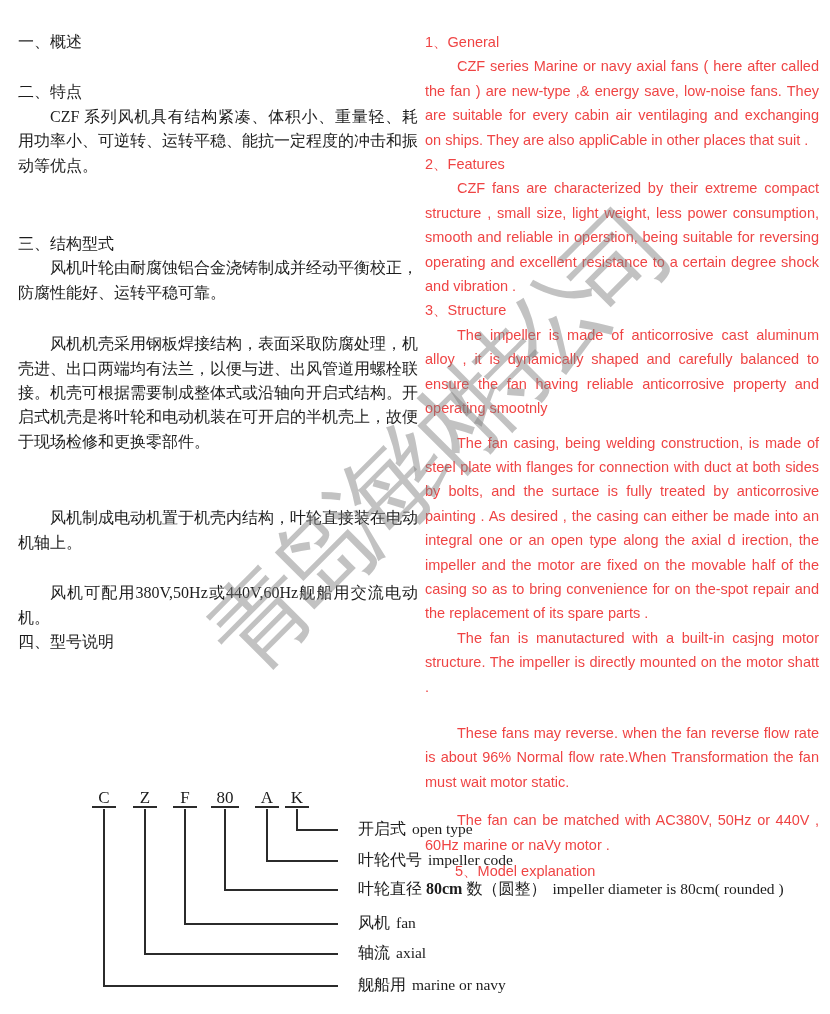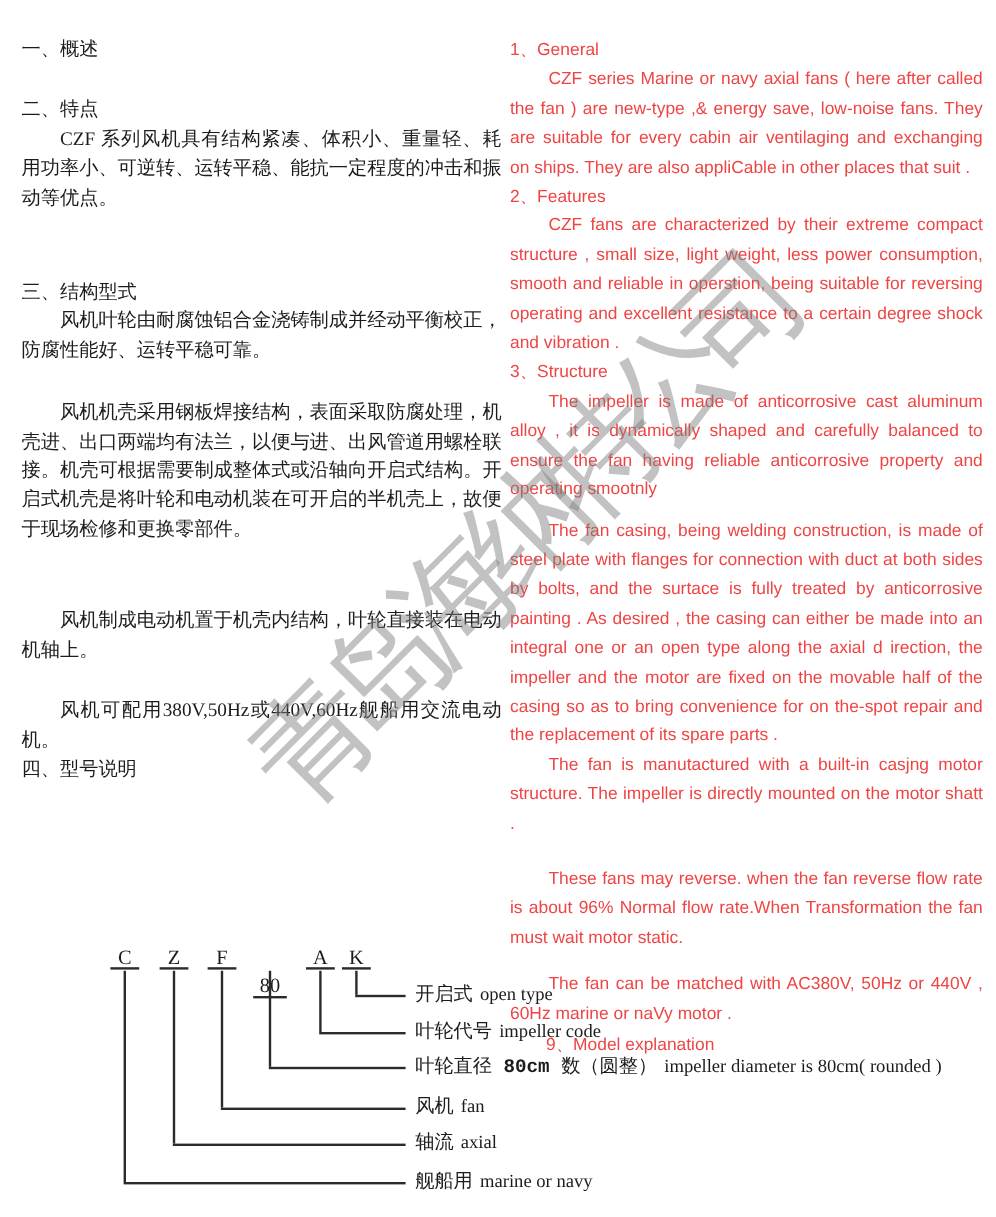--- a/index.html
+++ b/index.html
@@ -46,21 +46,21 @@
     text-align:center; font-family:"Liberation Serif", serif;
     font-size:17px; font-weight:400; color:#1c1c1c;
     border-bottom:2px solid #2b2b2b; line-height:17px;
   }
   .vline { position:absolute; width:2px; background:#2b2b2b; top:809px; }
   .hline { position:absolute; height:2px; background:#2b2b2b; }
   .dlabel {
     position:absolute; left:346px; height:22px; line-height:22px;
     white-space:nowrap; color:#1c1c1c;
   }
-  .dlabel .cn { font-family:Liberation Mono, monospace; font-weight:700; font-size:16px; }
+  .dlabel .cn { font-family:Liberation Serif, serif; font-weight:700; font-size:16px;margin-left:12px; }
   .dlabel .en { font-family:"Liberation Serif", serif; font-weight:400; font-size:15.5px; margin-left:6px; }
 </style>
 </head>
 <body>
 
 <div class="page">
 
   <div class="watermark">青岛海纳特公司</div>
 
   <div class="col col-left">
@@ -79,29 +79,29 @@
     <div class="en-heading">1、General</div>
     <p class="en-para">CZF series Marine or navy axial fans ( here after called the fan ) are new-type ,&amp; energy save, low-noise fans. They are suitable for every cabin air ventilaging and exchanging on ships. They are also appliCable in other places that suit .</p>
     <div class="en-heading">2、Features</div>
     <p class="en-para">CZF fans are characterized by their extreme compact structure , small size, light weight, less power consumption, smooth and reliable in operstion, being suitable for reversing operating and excellent resistance to a certain degree shock and vibration .</p>
     <div class="en-heading">3、Structure</div>
     <p class="en-para">The impeller is made of anticorrosive cast aluminum alloy , it is dynamically shaped and carefully balanced to ensure the fan having reliable anticorrosive property and operating smootnly</p>
     <p class="en-para mt10">The fan casing, being welding construction, is made of steel plate with flanges for connection with duct at both sides by bolts, and the surtace is fully treated by anticorrosive painting . As desired , the casing can either be made into an integral one or an open type along the axial d irection, the impeller and the motor are fixed on the movable half of the casing so as to bring convenience for on the-spot repair and the replacement of its spare parts .</p>
     <p class="en-para">The fan is manutactured with a built-in casjng motor structure. The impeller is directly mounted on the motor shatt .</p>
     <p class="en-para mt22">These fans may reverse. when the fan reverse flow rate is about 96% Normal flow rate.When Transformation the fan must wait motor static.</p>
     <p class="en-para mt14">The fan can be matched with AC380V, 50Hz or 440V , 60Hz marine or naVy motor .</p>
-    <div class="en-heading indent-heading">9、Model explanation</div>
+    <div class="en-heading indent-heading">5、Model explanation</div>
   </div>
 
   <div class="diagram">
 
     <div class="code-part" style="left:92px;">C</div>
     <div class="code-part" style="left:133px;">Z</div>
     <div class="code-part" style="left:173px;">F</div>
-    <div class="code-part" style="left:211px;width:28px;margin-top:24px;">80</div>
+    <div class="code-part" style="left:211px;width:28px;">80</div>
     <div class="code-part" style="left:255px;">A</div>
     <div class="code-part" style="left:285px;">K</div>
 
     <div class="vline" style="left:103px;height:176px;"></div>
     <div class="vline" style="left:144px;height:144px;"></div>
     <div class="vline" style="left:184px;height:114px;"></div>
     <div class="vline" style="left:224px;height:80px;"></div>
     <div class="vline" style="left:266px;height:51px;"></div>
     <div class="vline" style="left:296px;height:20px;"></div>
 

